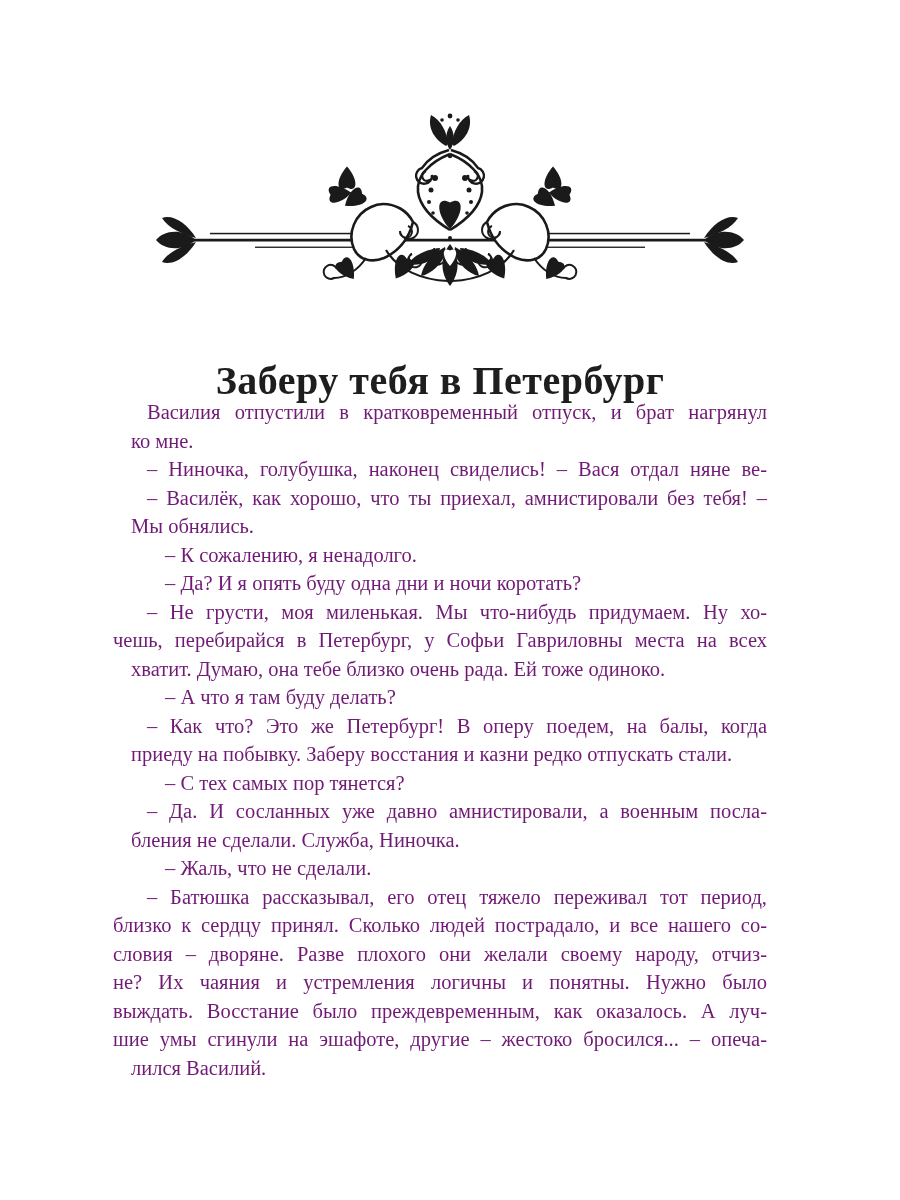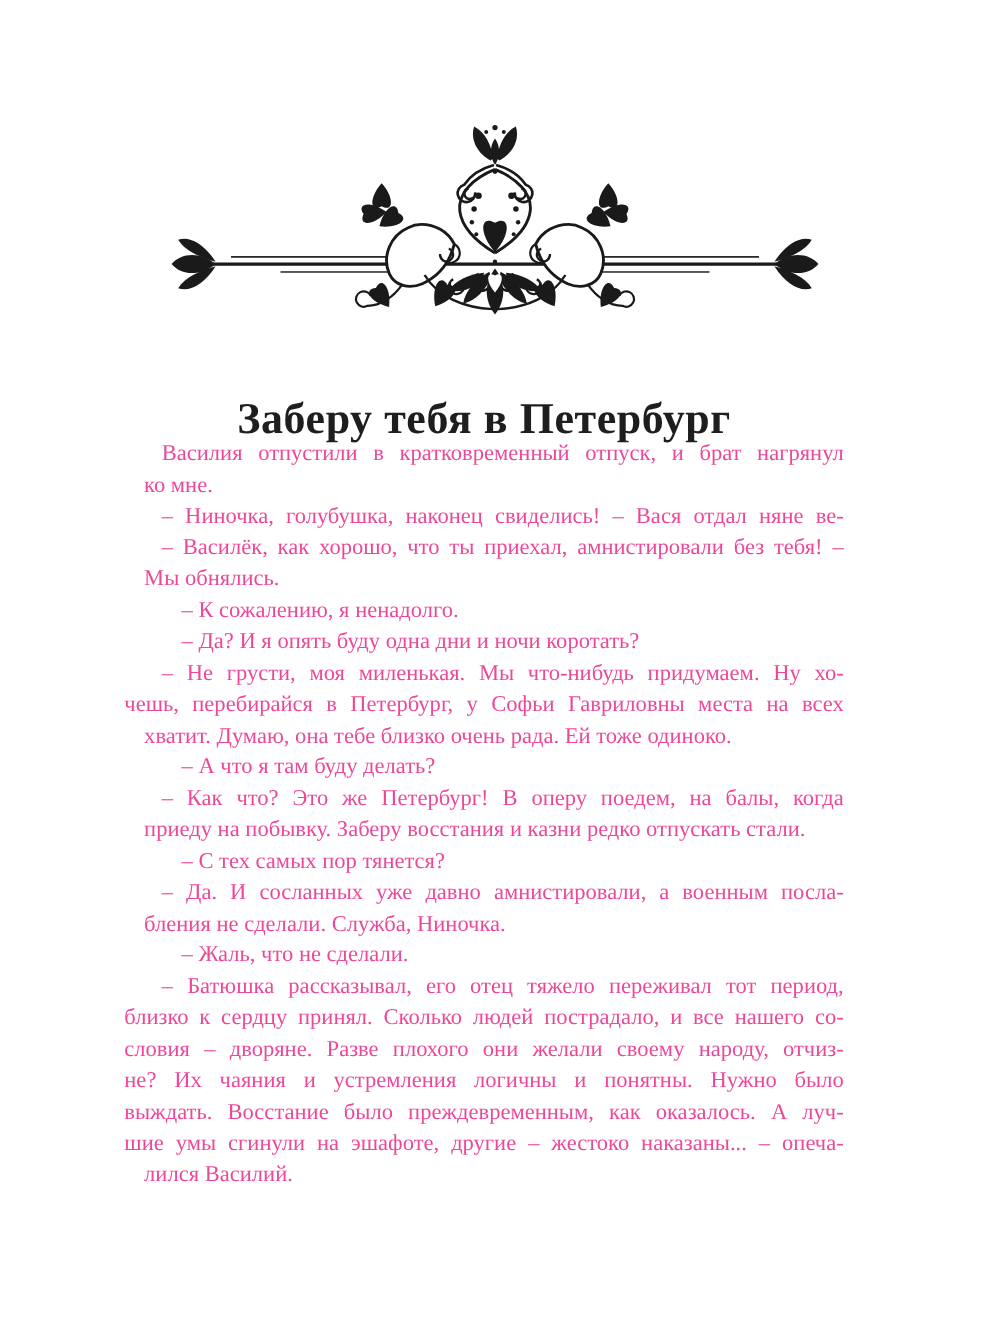--- a/index.html
+++ b/index.html
@@ -28,21 +28,21 @@
     font-weight: bold;
     color: #1e1e1e;
     letter-spacing: 0.5px;
   }
   .text-block {
     position: absolute;
     top: 398px; left: 113px;
     width: 654px;
     font-size: 20.5px;
     line-height: 28.5px;
-    color: #ec4899;
+    color: #701a75;
   }
   .para { margin: 0; }
   .line {
     text-align: justify;
     text-align-last: justify;
     white-space: nowrap;
   }
   .line.last {
     text-align: left;
     text-align-last: left;
@@ -167,18 +167,18 @@
       </div>
       <div class="para">
         <div class="line last">– Жаль, что не сделали.</div>
       </div>
       <div class="para">
         <div class="line">– Батюшка рассказывал, его отец тяжело переживал тот период,</div>
         <div class="line">близко к сердцу принял. Сколько людей пострадало, и все нашего со-</div>
         <div class="line">словия – дворяне. Разве плохого они желали своему народу, отчиз-</div>
         <div class="line">не? Их чаяния и устремления логичны и понятны. Нужно было</div>
         <div class="line">выждать. Восстание было преждевременным, как оказалось. А луч-</div>
-        <div class="line">шие умы сгинули на эшафоте, другие – жестоко наказаны... – опеча-</div>
+        <div class="line">шие умы сгинули на эшафоте, другие – жестоко бросился... – опеча-</div>
         <div class="line last">лился Василий.</div>
       </div>
     </div>
 
 </div>
 
 </body></html>

